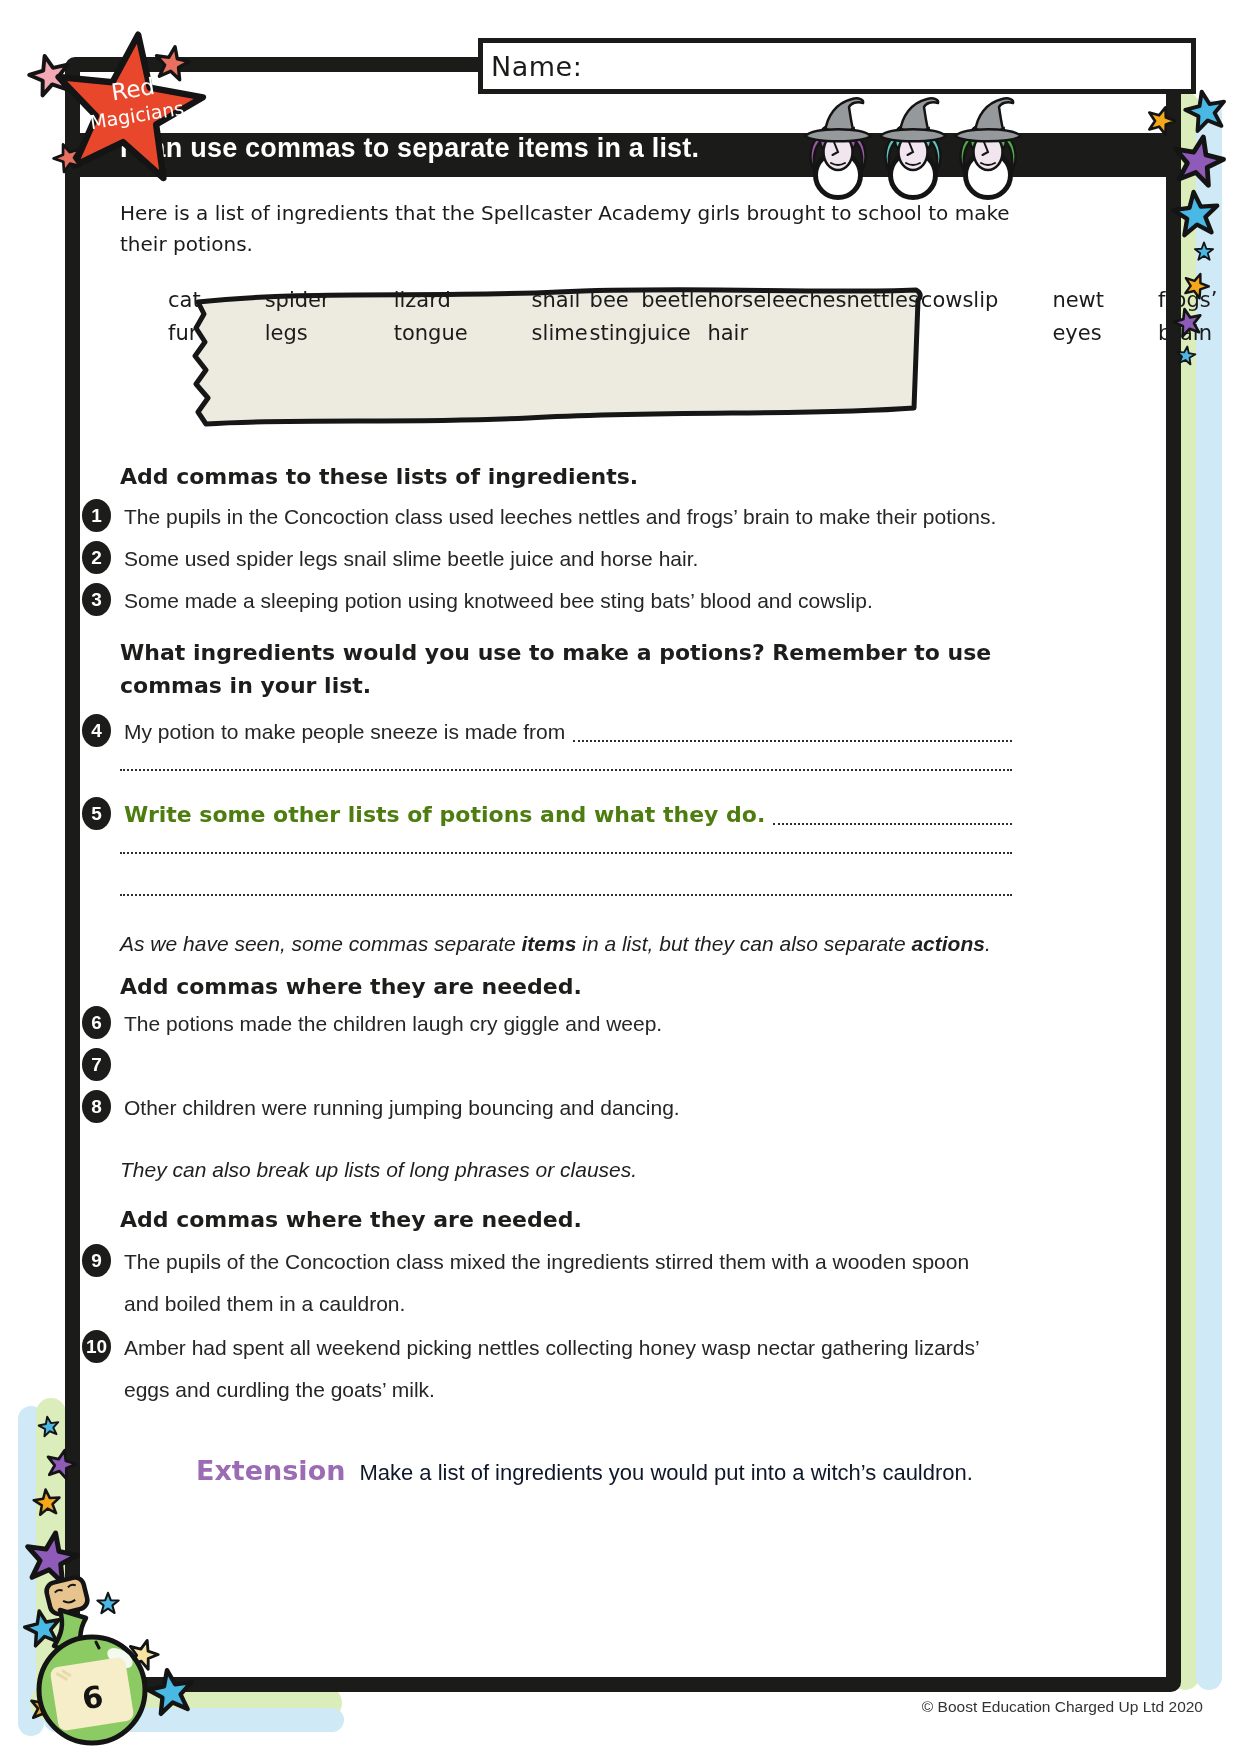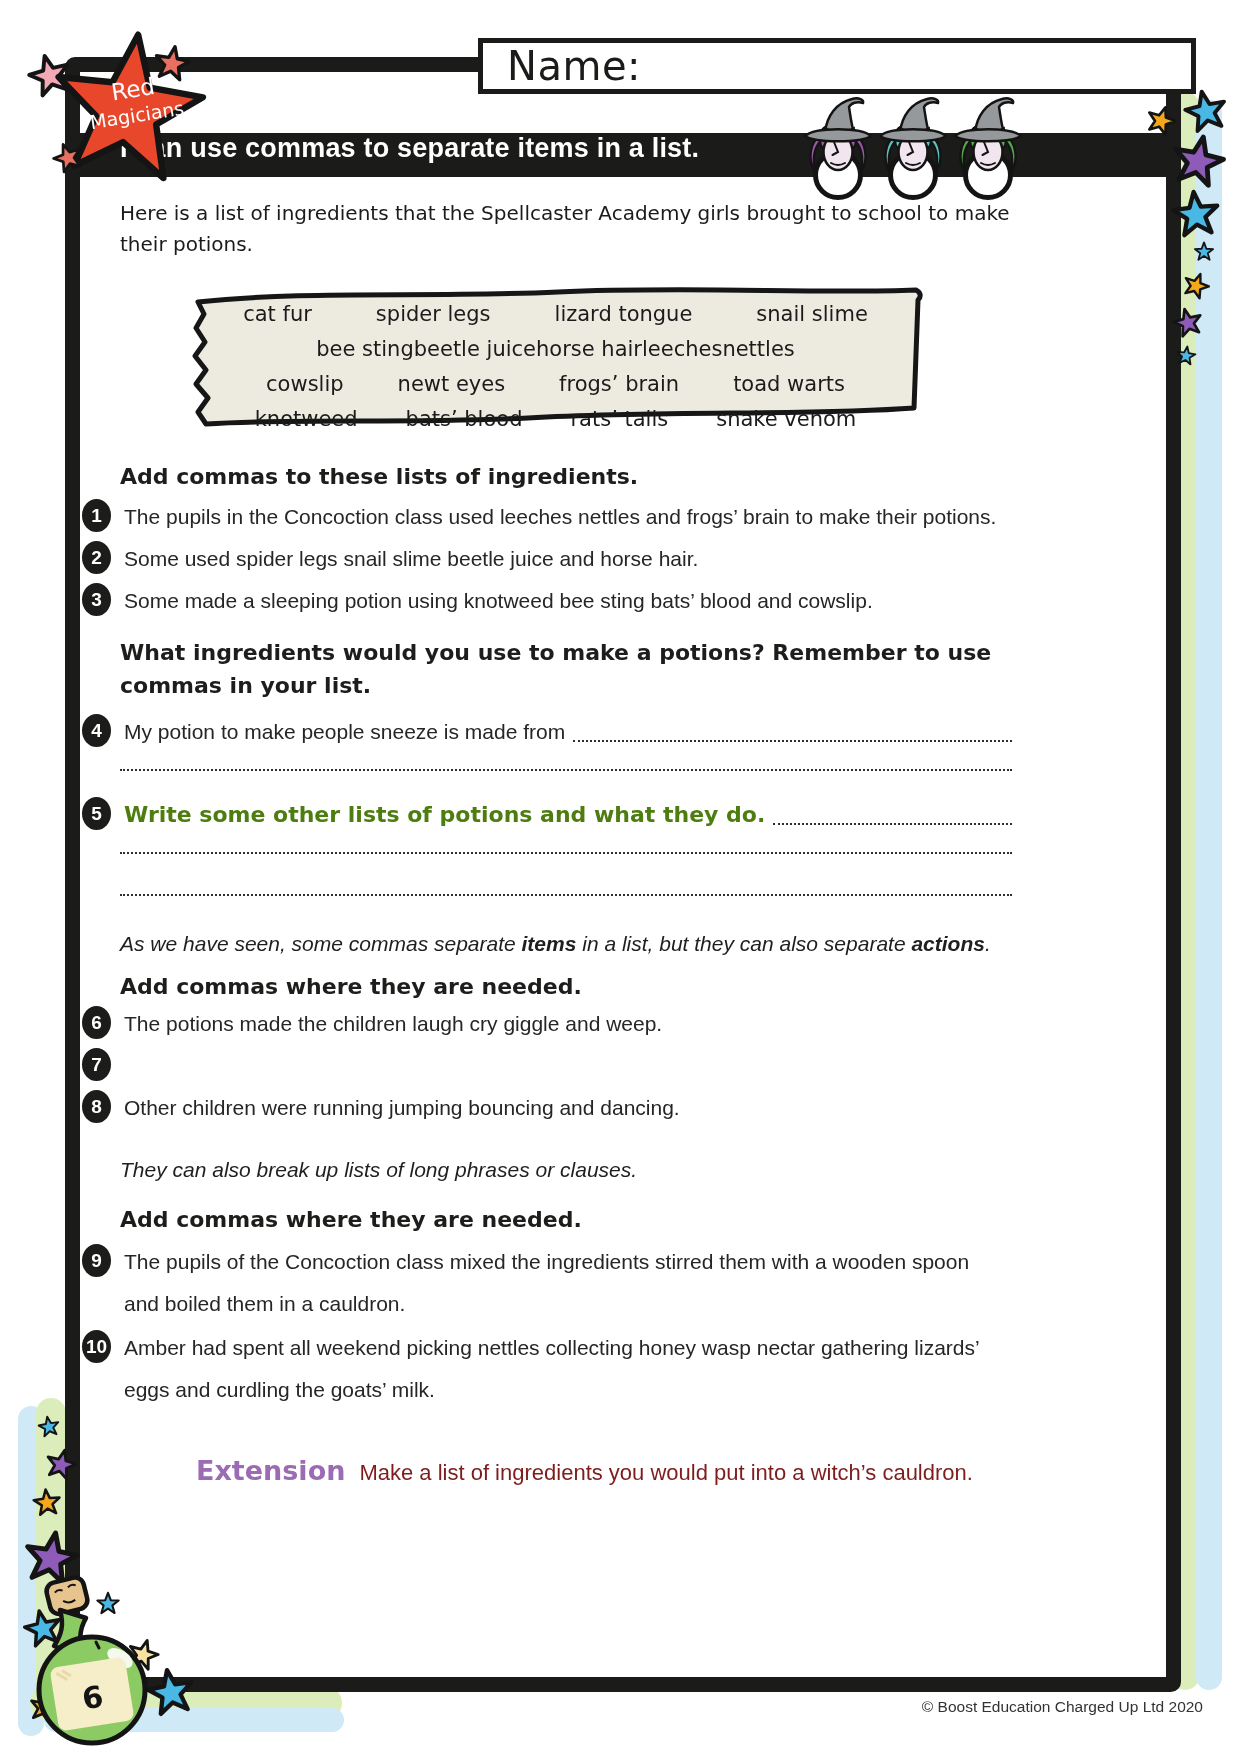--- a/index.html
+++ b/index.html
@@ -16,41 +16,41 @@
          border:15px solid #1b1b19;border-radius:10px;box-sizing:border-box;z-index:3;}
 
   
   #title-bar{position:absolute;left:65px;top:133px;width:1116px;height:44px;background:#1b1b19;z-index:4;}
   #title-bar .t{display:block;padding-left:55px;line-height:44px;color:#fff;
                 font:700 27px "Liberation Sans",sans-serif;letter-spacing:.2px;}
 
   
   #name-box{position:absolute;left:478px;top:38px;width:718px;height:56px;background:#fff;
             border:5px solid #1b1b19;box-sizing:border-box;z-index:5;display:flex;align-items:center;}
-  #name-box .lbl{font-family:"DejaVu Sans",sans-serif;font-size:40px;color:#1b1b19;
-                 padding-left:24px;letter-spacing:.5px;}
+  #name-box .lbl{font-family:"DejaVu Sans",sans-serif;font-size:27px;color:#1b1b19;
+                 padding-left:8px;letter-spacing:.5px;}
   #name-box .inp{flex:1;height:100%;}
 
   
   .witch{position:absolute;top:90px;z-index:6;}
   .assess{position:absolute;top:150px;width:40px;height:40px;border-radius:50%;
           background:#fff;border:5px solid #141414;z-index:5;}
 
   
   #badge-star{position:absolute;left:35px;top:18px;z-index:6;transform:rotate(8deg);overflow:visible;}
   #badge-text{position:absolute;left:70px;top:76px;width:130px;text-align:center;z-index:7;
               transform:rotate(-9deg);color:#fff;font-family:"DejaVu Sans",sans-serif;line-height:26px;}
   #badge-text .l1{font-size:23px;}
   #badge-text .l2{font-size:19px;}
 
   .star{position:absolute;z-index:5;overflow:visible;}
   #intro{position:absolute;left:120px;top:198px;width:920px;font:400 20px/31px "DejaVu Sans",sans-serif;color:#1b1b1b;}
   #ingbox{position:absolute;left:168px;top:280px;z-index:4;}
   #ingrows{position:absolute;left:168px;top:284px;width:775px;height:152px;z-index:4;
-           display:flex;flex-direction:column;justify-content:flex-end;gap:2px;}
+           display:flex;justify-content:flex-start;gap:2px;}
   .ingrow{display:flex;justify-content:center;font:400 21px/33px "DejaVu Sans",sans-serif;color:#1b1b1b;}
   .g64{gap:64px}.g36{}.g54{gap:54px}.g48{gap:48px}
 
   .h-round{position:absolute;left:120px;font-family:"DejaVu Sans",sans-serif;font-weight:700;
            font-size:22px;line-height:33px;color:#1d1d1b;z-index:4;}
 
   .q-row{position:absolute;left:82px;display:flex;align-items:flex-start;z-index:4;}
   .q-num{width:29px;height:33px;background:#1c1c1a;border-radius:50%;color:#fff;flex:0 0 auto;
          font:700 19px "Liberation Sans",sans-serif;display:flex;align-items:center;justify-content:center;
          margin-right:13px;margin-top:-4px;}
@@ -60,21 +60,21 @@
 
   .dotfill{flex:1;border-bottom:2.5px dotted #2e2e2e;margin-left:8px;align-self:flex-end;
            transform:translateY(-5px);}
   .dotline{position:absolute;left:120px;width:892px;height:0;border-bottom:2.5px dotted #2e2e2e;z-index:4;}
 
   .note{position:absolute;left:120px;font:italic 400 21px/28px "Liberation Sans",sans-serif;color:#1f1f1f;z-index:4;}
   .note b{font-weight:700;}
 
   #extension{position:absolute;left:196px;top:1455px;display:flex;align-items:baseline;gap:14px;z-index:4;}
   #extension .xl{font:700 27px "DejaVu Sans",sans-serif;color:#9b6bb3;}
-  #extension .xt{font:400 22px "Liberation Sans",sans-serif;color:#7f1d1d;}
+  #extension .xt{font:400 22px "Liberation Sans",sans-serif;color:#0f172a;}
 
   #footer{position:absolute;right:38px;top:1698px;font:400 15.5px "Liberation Sans",sans-serif;color:#333;z-index:4;}
 
   #bottle{position:absolute;left:20px;top:1572px;z-index:6;overflow:visible;}
 </style>
 </head>
 <body>
 
 <svg width="0" height="0" style="position:absolute">
   <defs>

